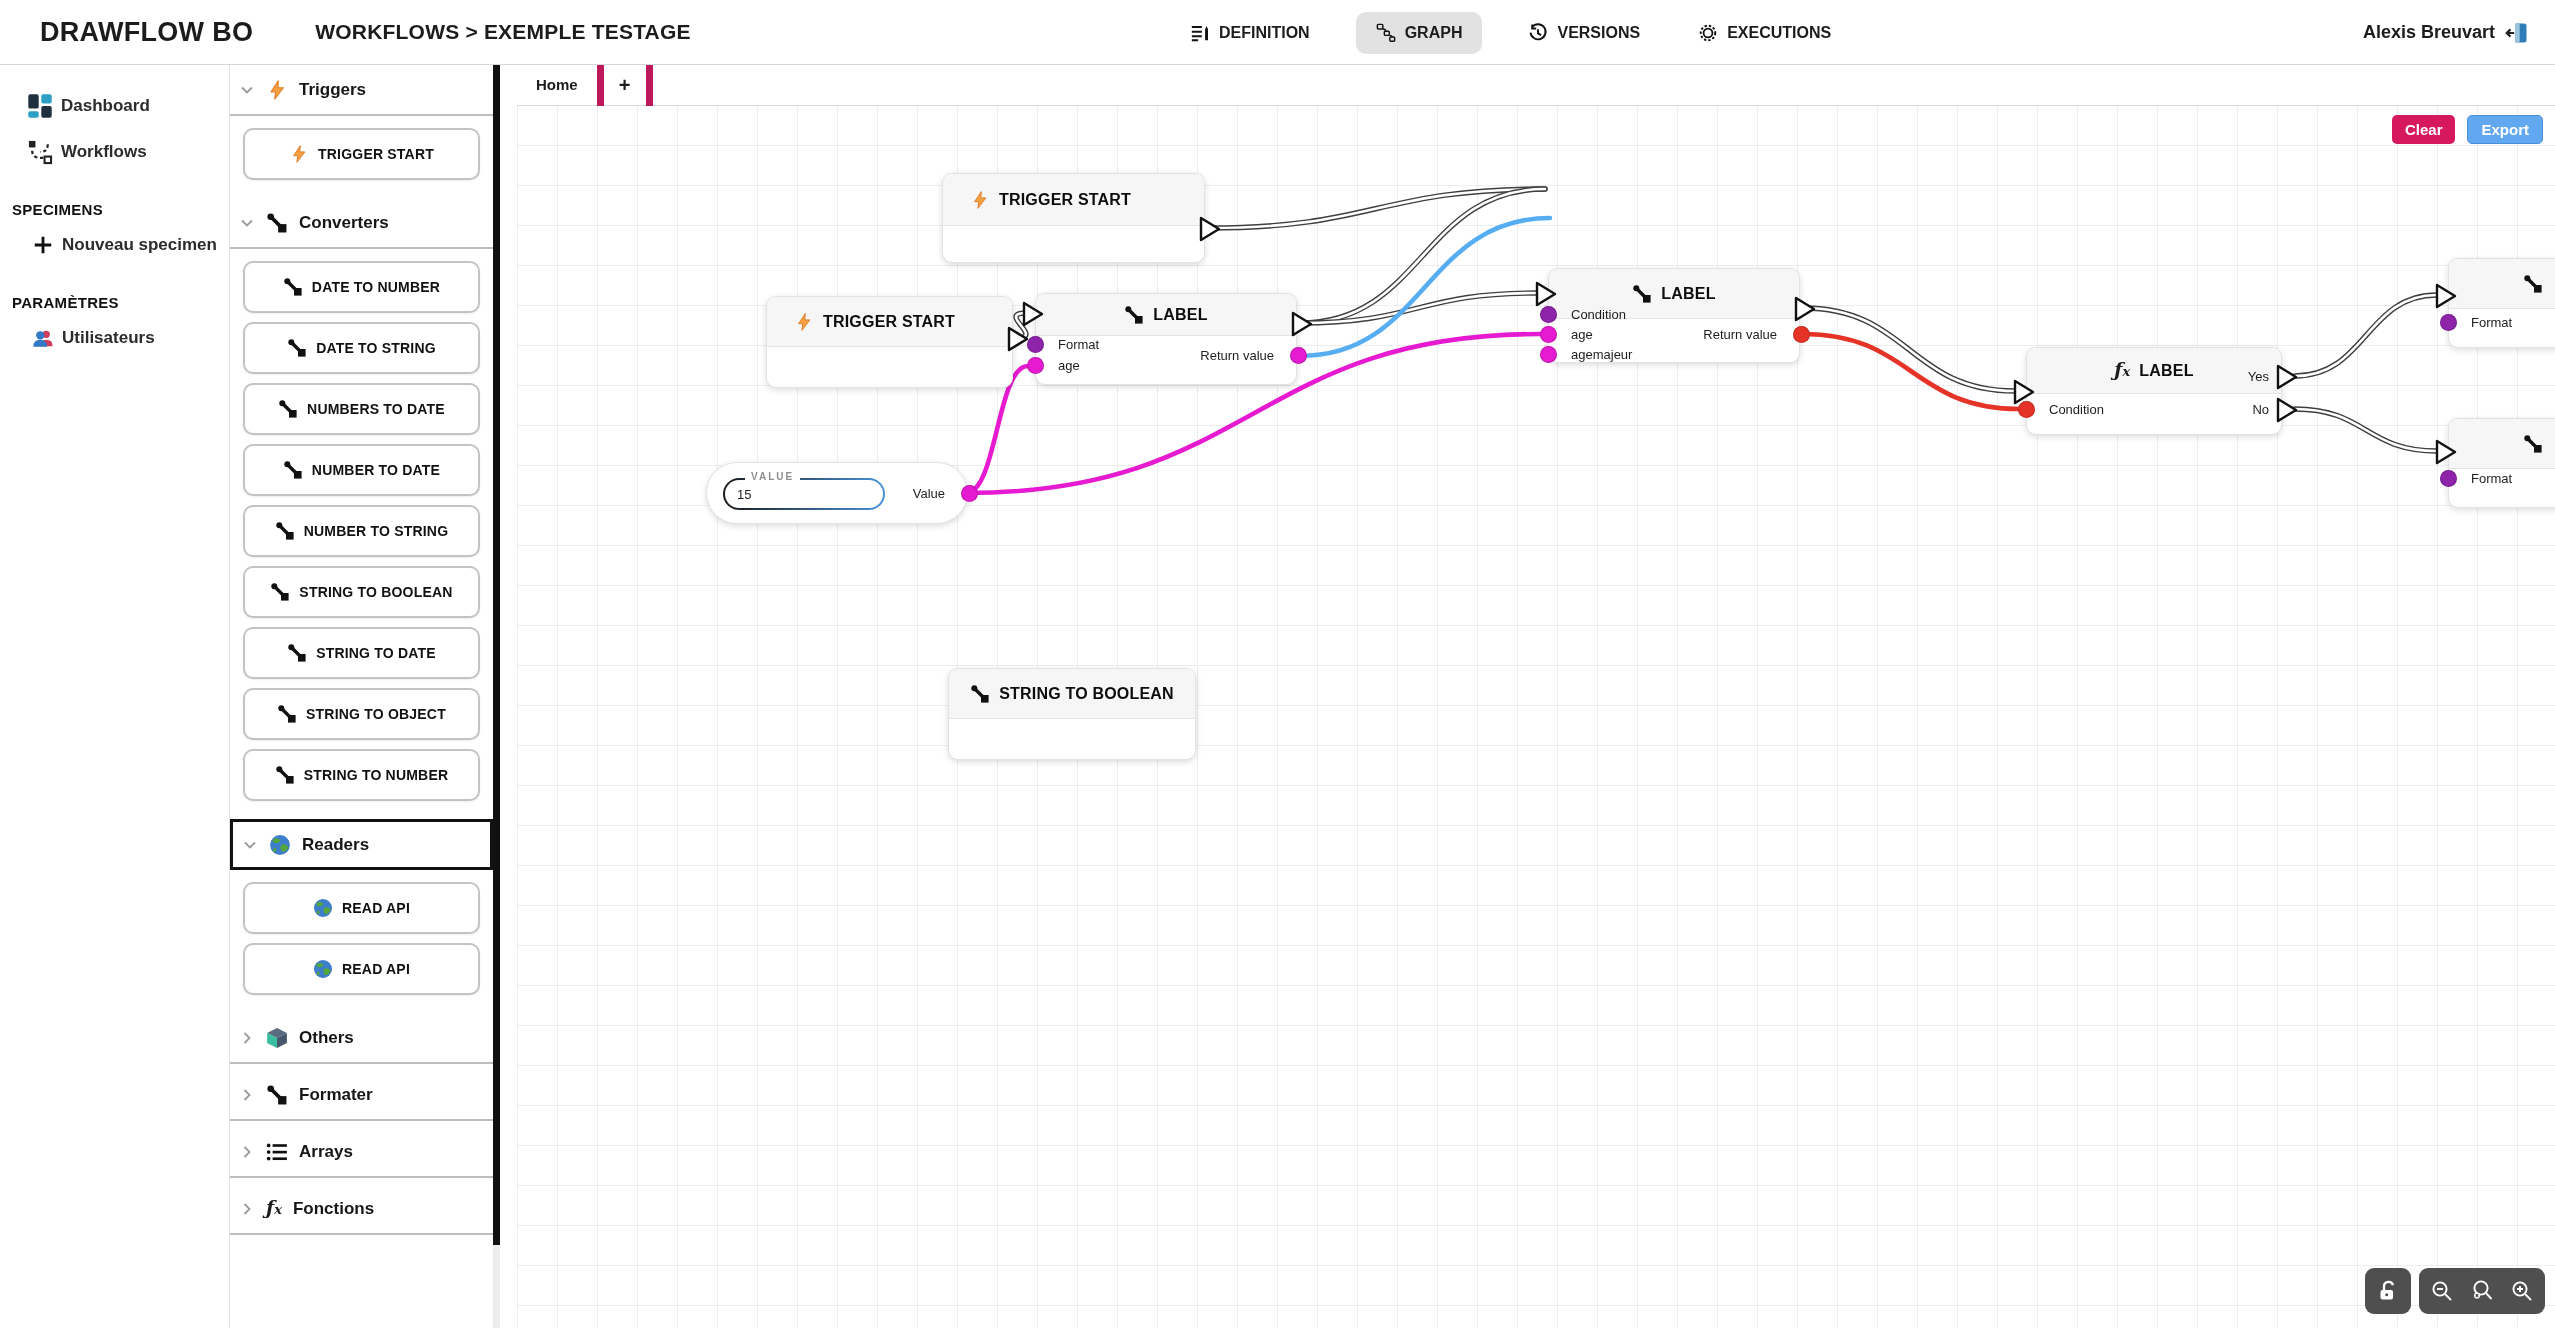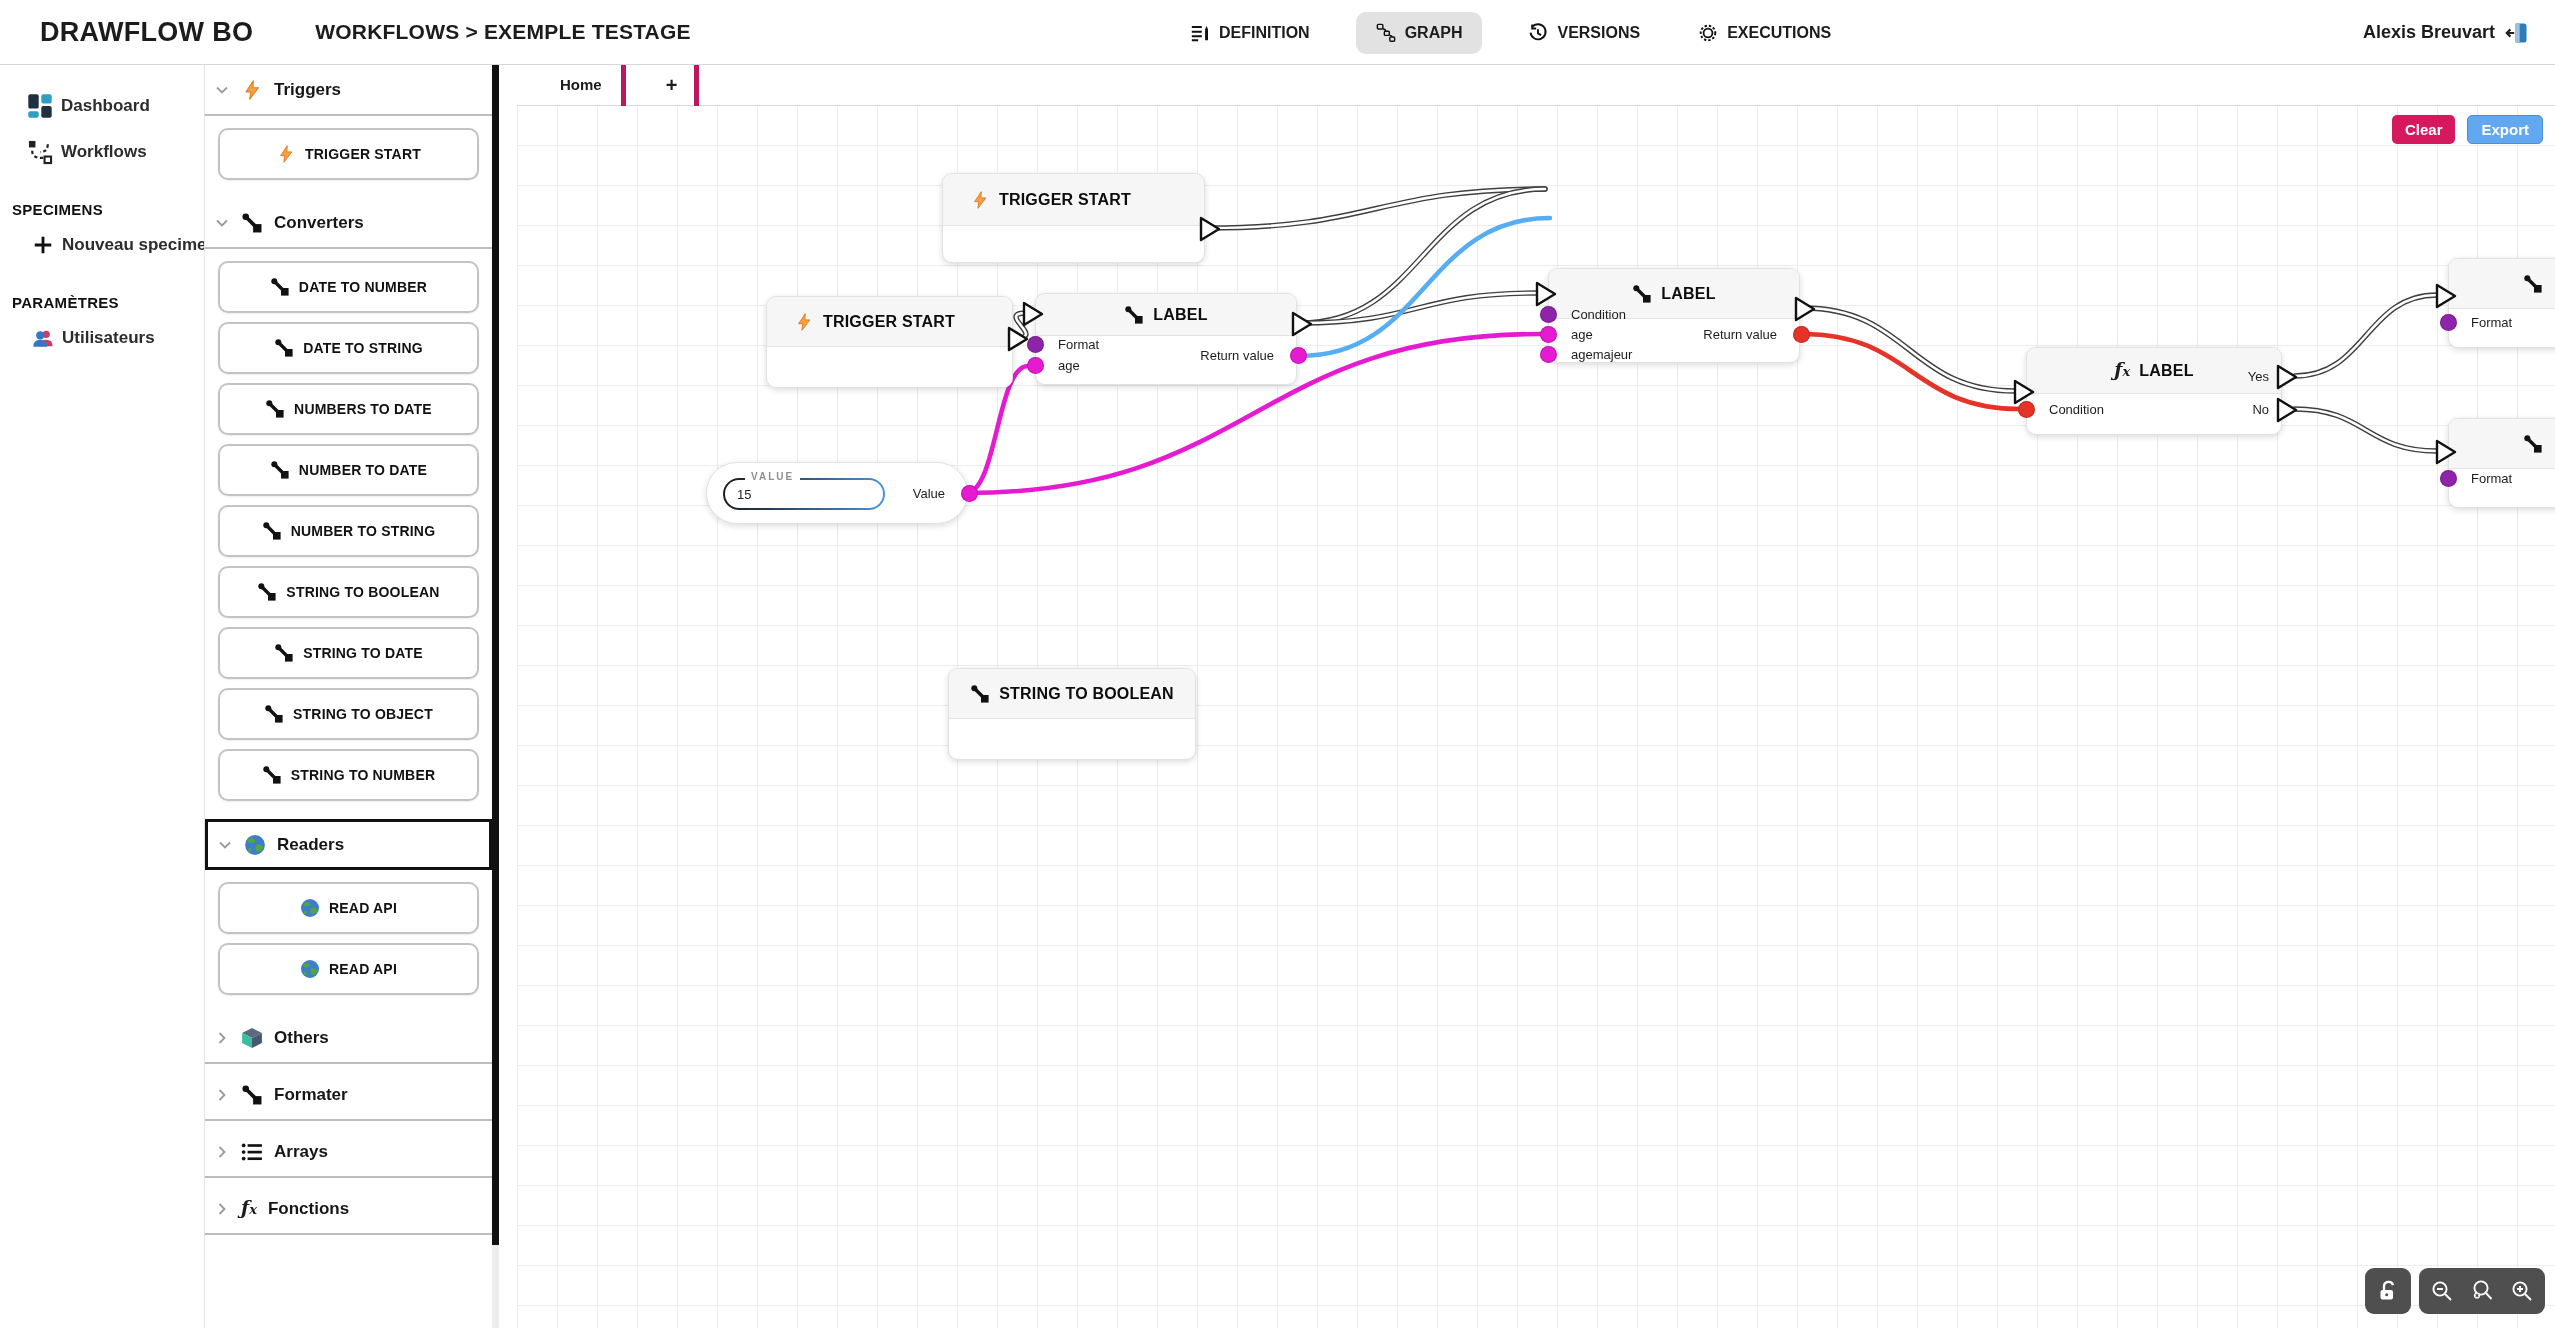--- a/index.html
+++ b/index.html
@@ -30,21 +30,21 @@
   
   .sidebar { position:absolute; left:0; top:65px; width:222px; bottom:0; background:#fff; z-index:40; }
   .nav-row { display:flex; align-items:center; gap:8px; height:46px; padding-left:27px;
     font-size:17px; font-weight:700; color:#2c2c2c; cursor:pointer; }
   .nav-sec { margin-top:26px; margin-bottom:4px; padding-left:12px; font-size:15px; font-weight:800;
     letter-spacing:.3px; color:#111; }
   .nav-sub { padding-left:32px; }
   .sidebar .top-gap { height:18px; }
 
   
-  .palette { position:absolute; left:204px; top:65px; width:295px; bottom:0; background:#fff;
+  .palette { position:absolute; left:229px; top:65px; width:271px; bottom:0; background:#fff;
     border-left:1px solid #e3e3e3; z-index:40; overflow:hidden; }
   .pal-scroll { position:absolute; right:0; top:0; bottom:0; width:7px; background:#ededed; }
   .pal-thumb { position:absolute; right:0; top:0; width:7px; height:1180px; background:#111; }
   .pal-inner { margin-right:7px; }
   .sec { margin-bottom:6px; background:#fff; }
   .sec-head { height:51px; display:flex; align-items:center; gap:11px; padding-left:9px;
     border-bottom:2px solid #bdbdbd; background:#fff; cursor:pointer; }
   .sec-head.selected { border:3px solid #111; }
   .sec-title { font-size:17px; font-weight:700; color:#161616; }
   .sec-items { padding:12px 13px; display:flex; flex-direction:column; gap:9px; }
@@ -53,21 +53,21 @@
     letter-spacing:.2px; color:#111; cursor:grab; box-shadow:0 1px 2px rgba(0,0,0,.07); }
 
   
   .canvas { position:absolute; left:517px; top:65px; right:0; bottom:0; background:#fff;
     background-image:linear-gradient(#ededed 1px, transparent 1px),
                      linear-gradient(90deg,#ededed 1px, transparent 1px);
     background-size:40px 40px; overflow:hidden; }
   .tabbar { position:absolute; left:0; top:0; right:0; height:41px; background:#fff;
     border-bottom:1px solid #d9d9d9; display:flex; z-index:30; }
   .ctab { height:41px; line-height:40px; padding:0 19px; font-size:15px; font-weight:700;
-    border-right:5px solid #be185d; cursor:pointer;margin-left:24px; }
+    border-right:7px solid #be185d; cursor:pointer; }
   .ctab.add { width:49px; text-align:center; padding:0; font-size:20px; font-weight:700; }
   .actions { position:absolute; top:50px; right:12px; display:flex; gap:12px; z-index:30;align-items:flex-end; }
   .btn { height:29px; padding:0 13px; border-radius:5px; color:#fff; font-size:15px; font-weight:700;
     border:none; cursor:pointer; font-family:inherit; }
   .btn.clear { background:#d6195e; }
   .btn.export { background:#61a8f1; border:1px solid #4a90d9; }
 
   .wires { position:absolute; left:0; top:0; z-index:1; }
   .node { position:absolute; background:#fff; border:1px solid #e2e2e2; border-radius:10px;
     box-shadow:0 2px 6px rgba(0,0,0,.14); z-index:2; cursor:grab; }

